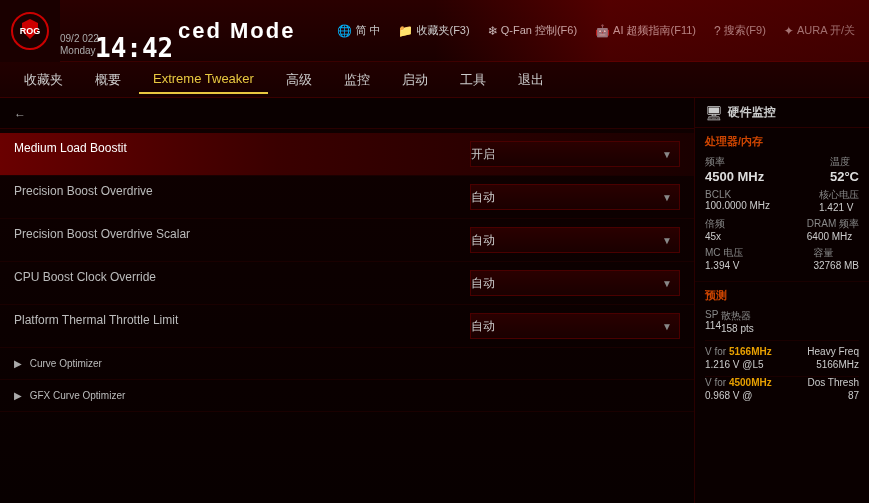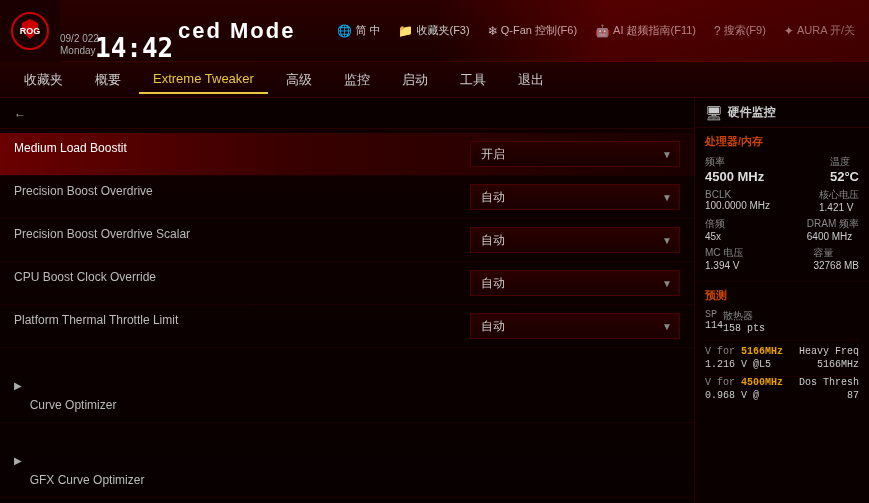--- a/index.html
+++ b/index.html
@@ -139,21 +139,21 @@
     }
     .setting-control {
       width: 210px;
       position: relative;
     }
     .setting-select {
       width: 100%;
       background: linear-gradient(180deg, #2a0000 0%, #1a0000 100%);
       border: 1px solid #4a0000;
       color: #ccc;
-      padding: 5px 28px 5px 10px;
+      padding: 5px 28px 5px 0;
       font-size: 12px;
       appearance: none;
       cursor: pointer;
       outline: none;
     }
     .select-arrow {
       position: absolute;
       right: 8px;
       top: 50%;
       transform: translateY(-50%);
@@ -169,23 +169,22 @@
       padding: 10px 14px;
       border-bottom: 1px solid #1a0000;
       cursor: pointer;
     }
     .expand-icon {
       margin-right: 8px;
       color: #aaa;
       font-size: 10px;
     }
     .expand-label {
-      font-size: 12px;
+      font-size: 10px;
       color: #bbb;
-      margin-top: 40px;
     }
 
     
     .right-panel {
       width: 175px;
       background: #0a0000;
       border-left: 1px solid #2a0000;
       overflow: hidden;
     }
     .hw-monitor-header {
@@ -230,21 +229,20 @@
     }
     .hw-big-row {
       display: flex;
       justify-content: space-between;
       align-items: baseline;
       margin-bottom: 4px;
     }
 
     .predict-section {
       padding: 6px 10px;
-      font-family: Liberation Mono, monospace;
     }
     .predict-title {
       font-size: 11px;
       color: #cc4400;
       margin-bottom: 6px;
       font-weight: bold;
     }
     .predict-row {
       display: flex;
       justify-content: flex-start;

